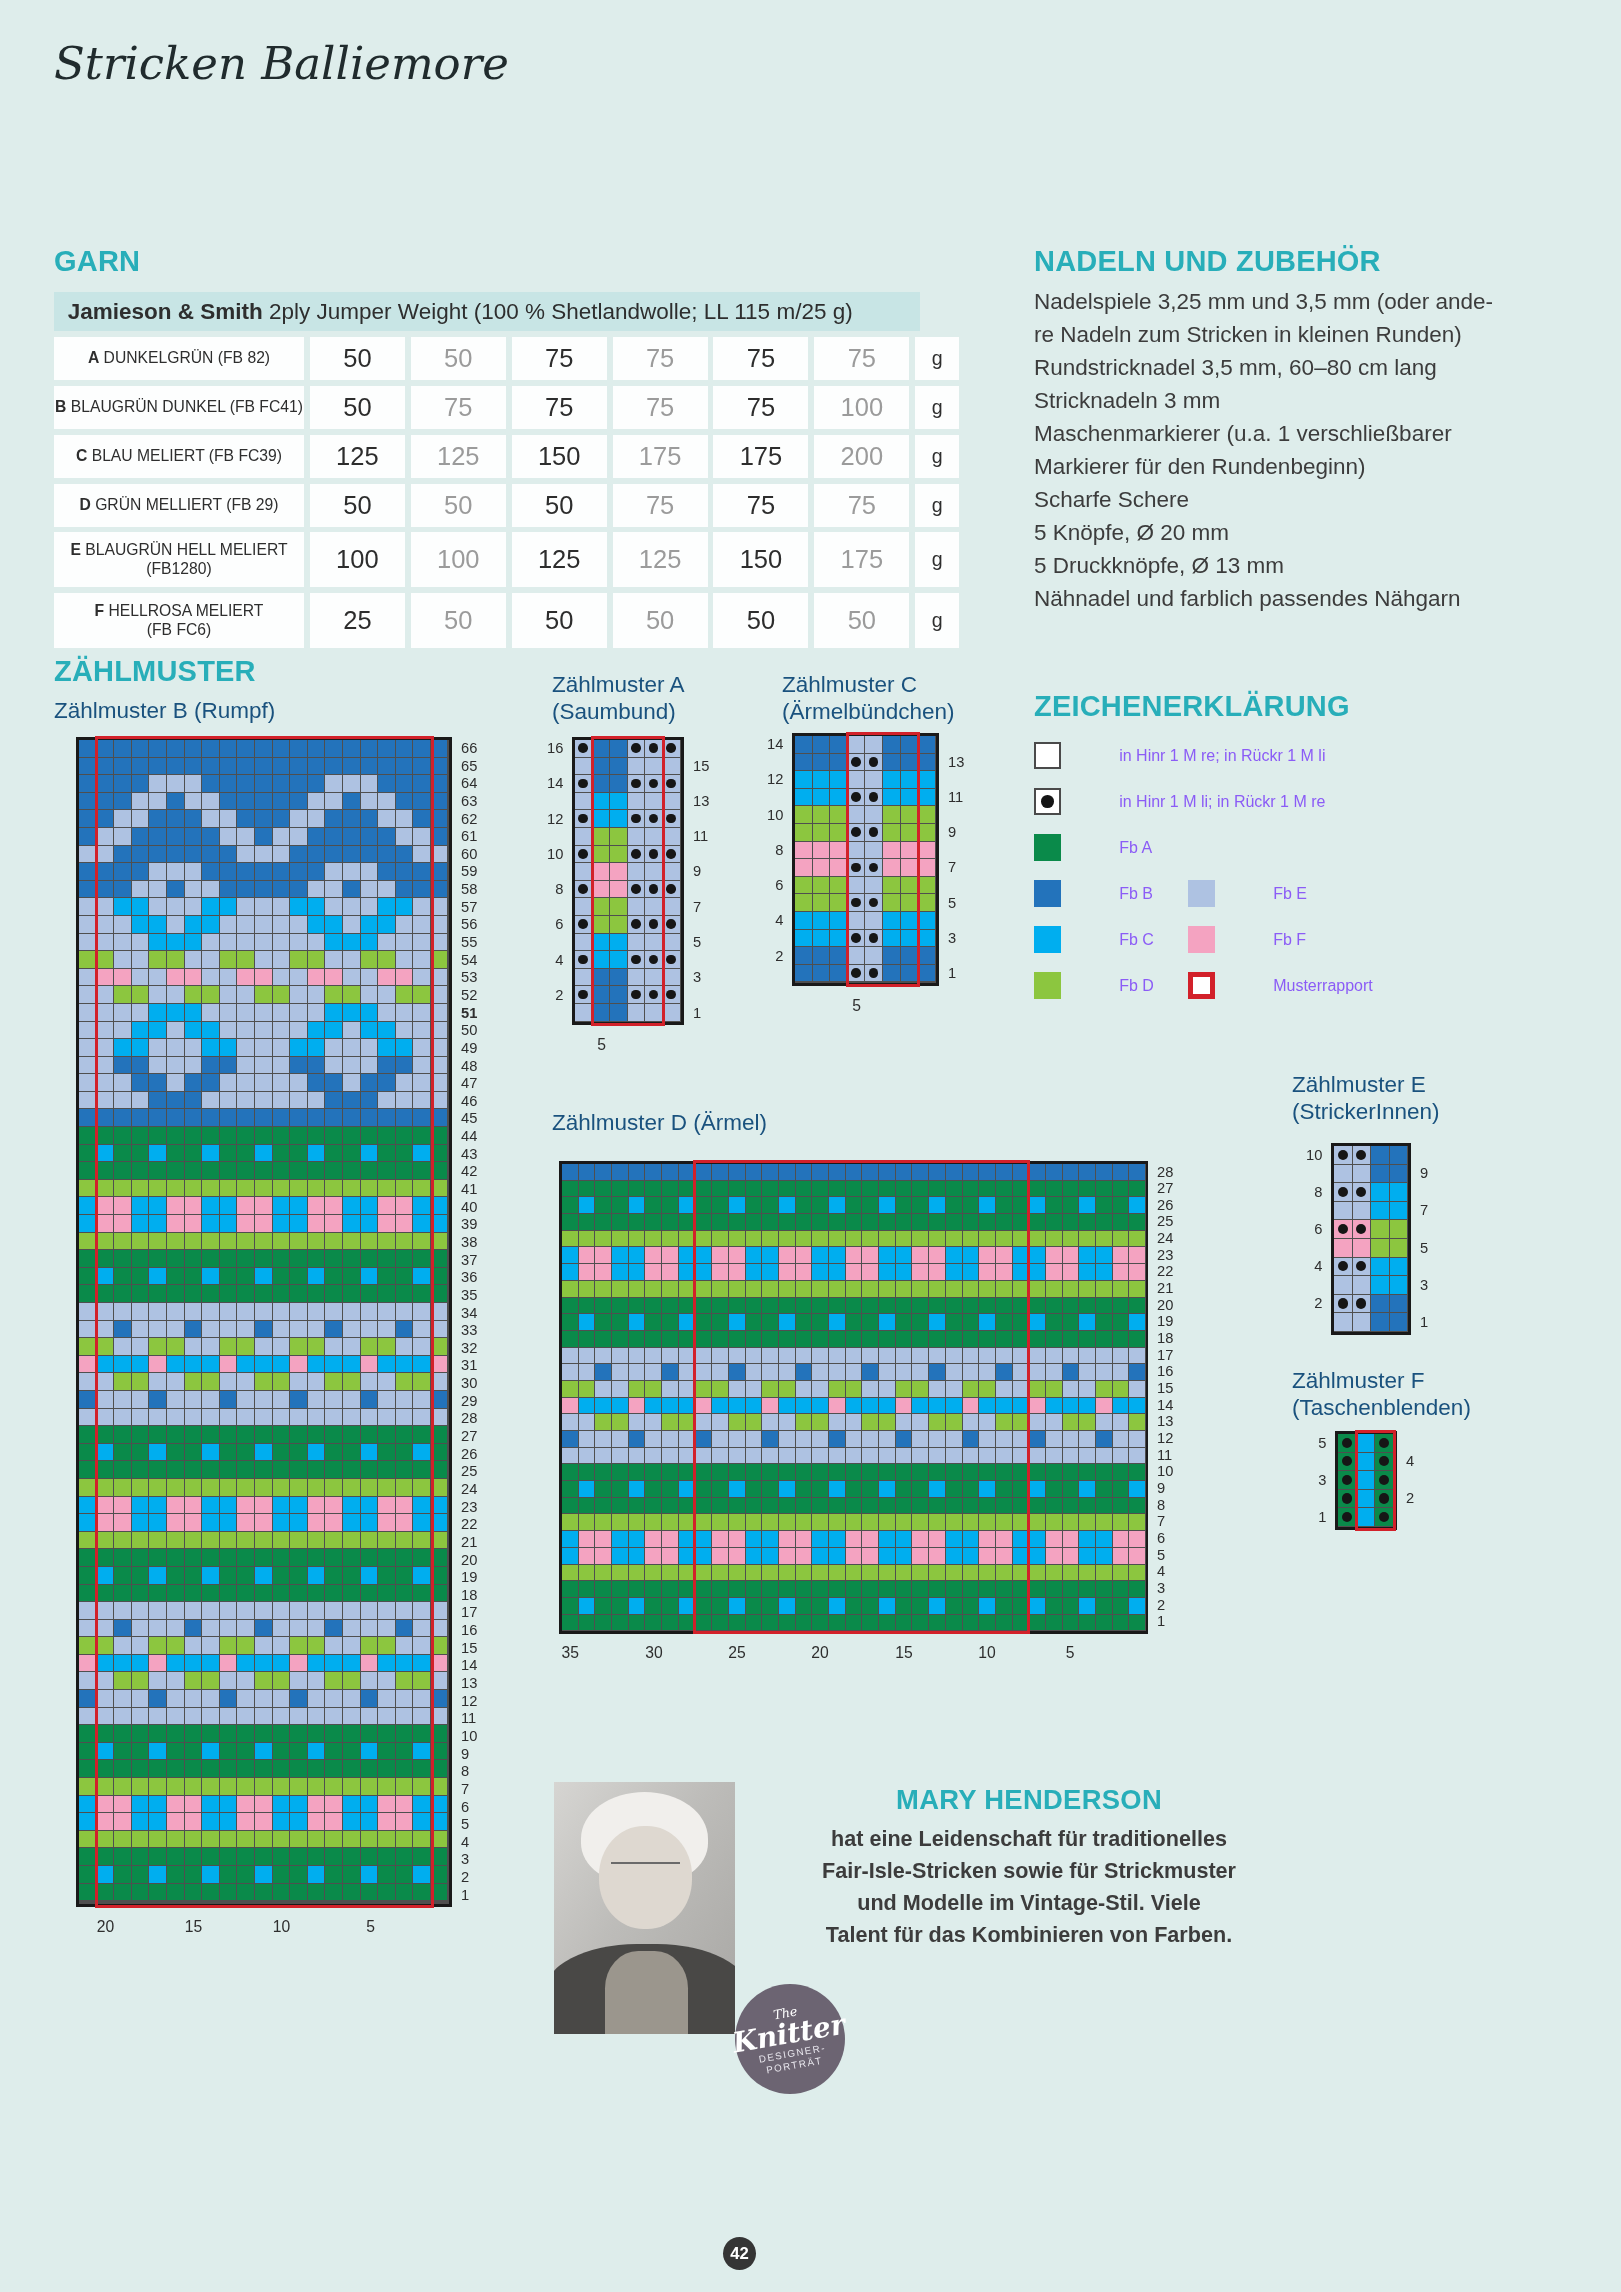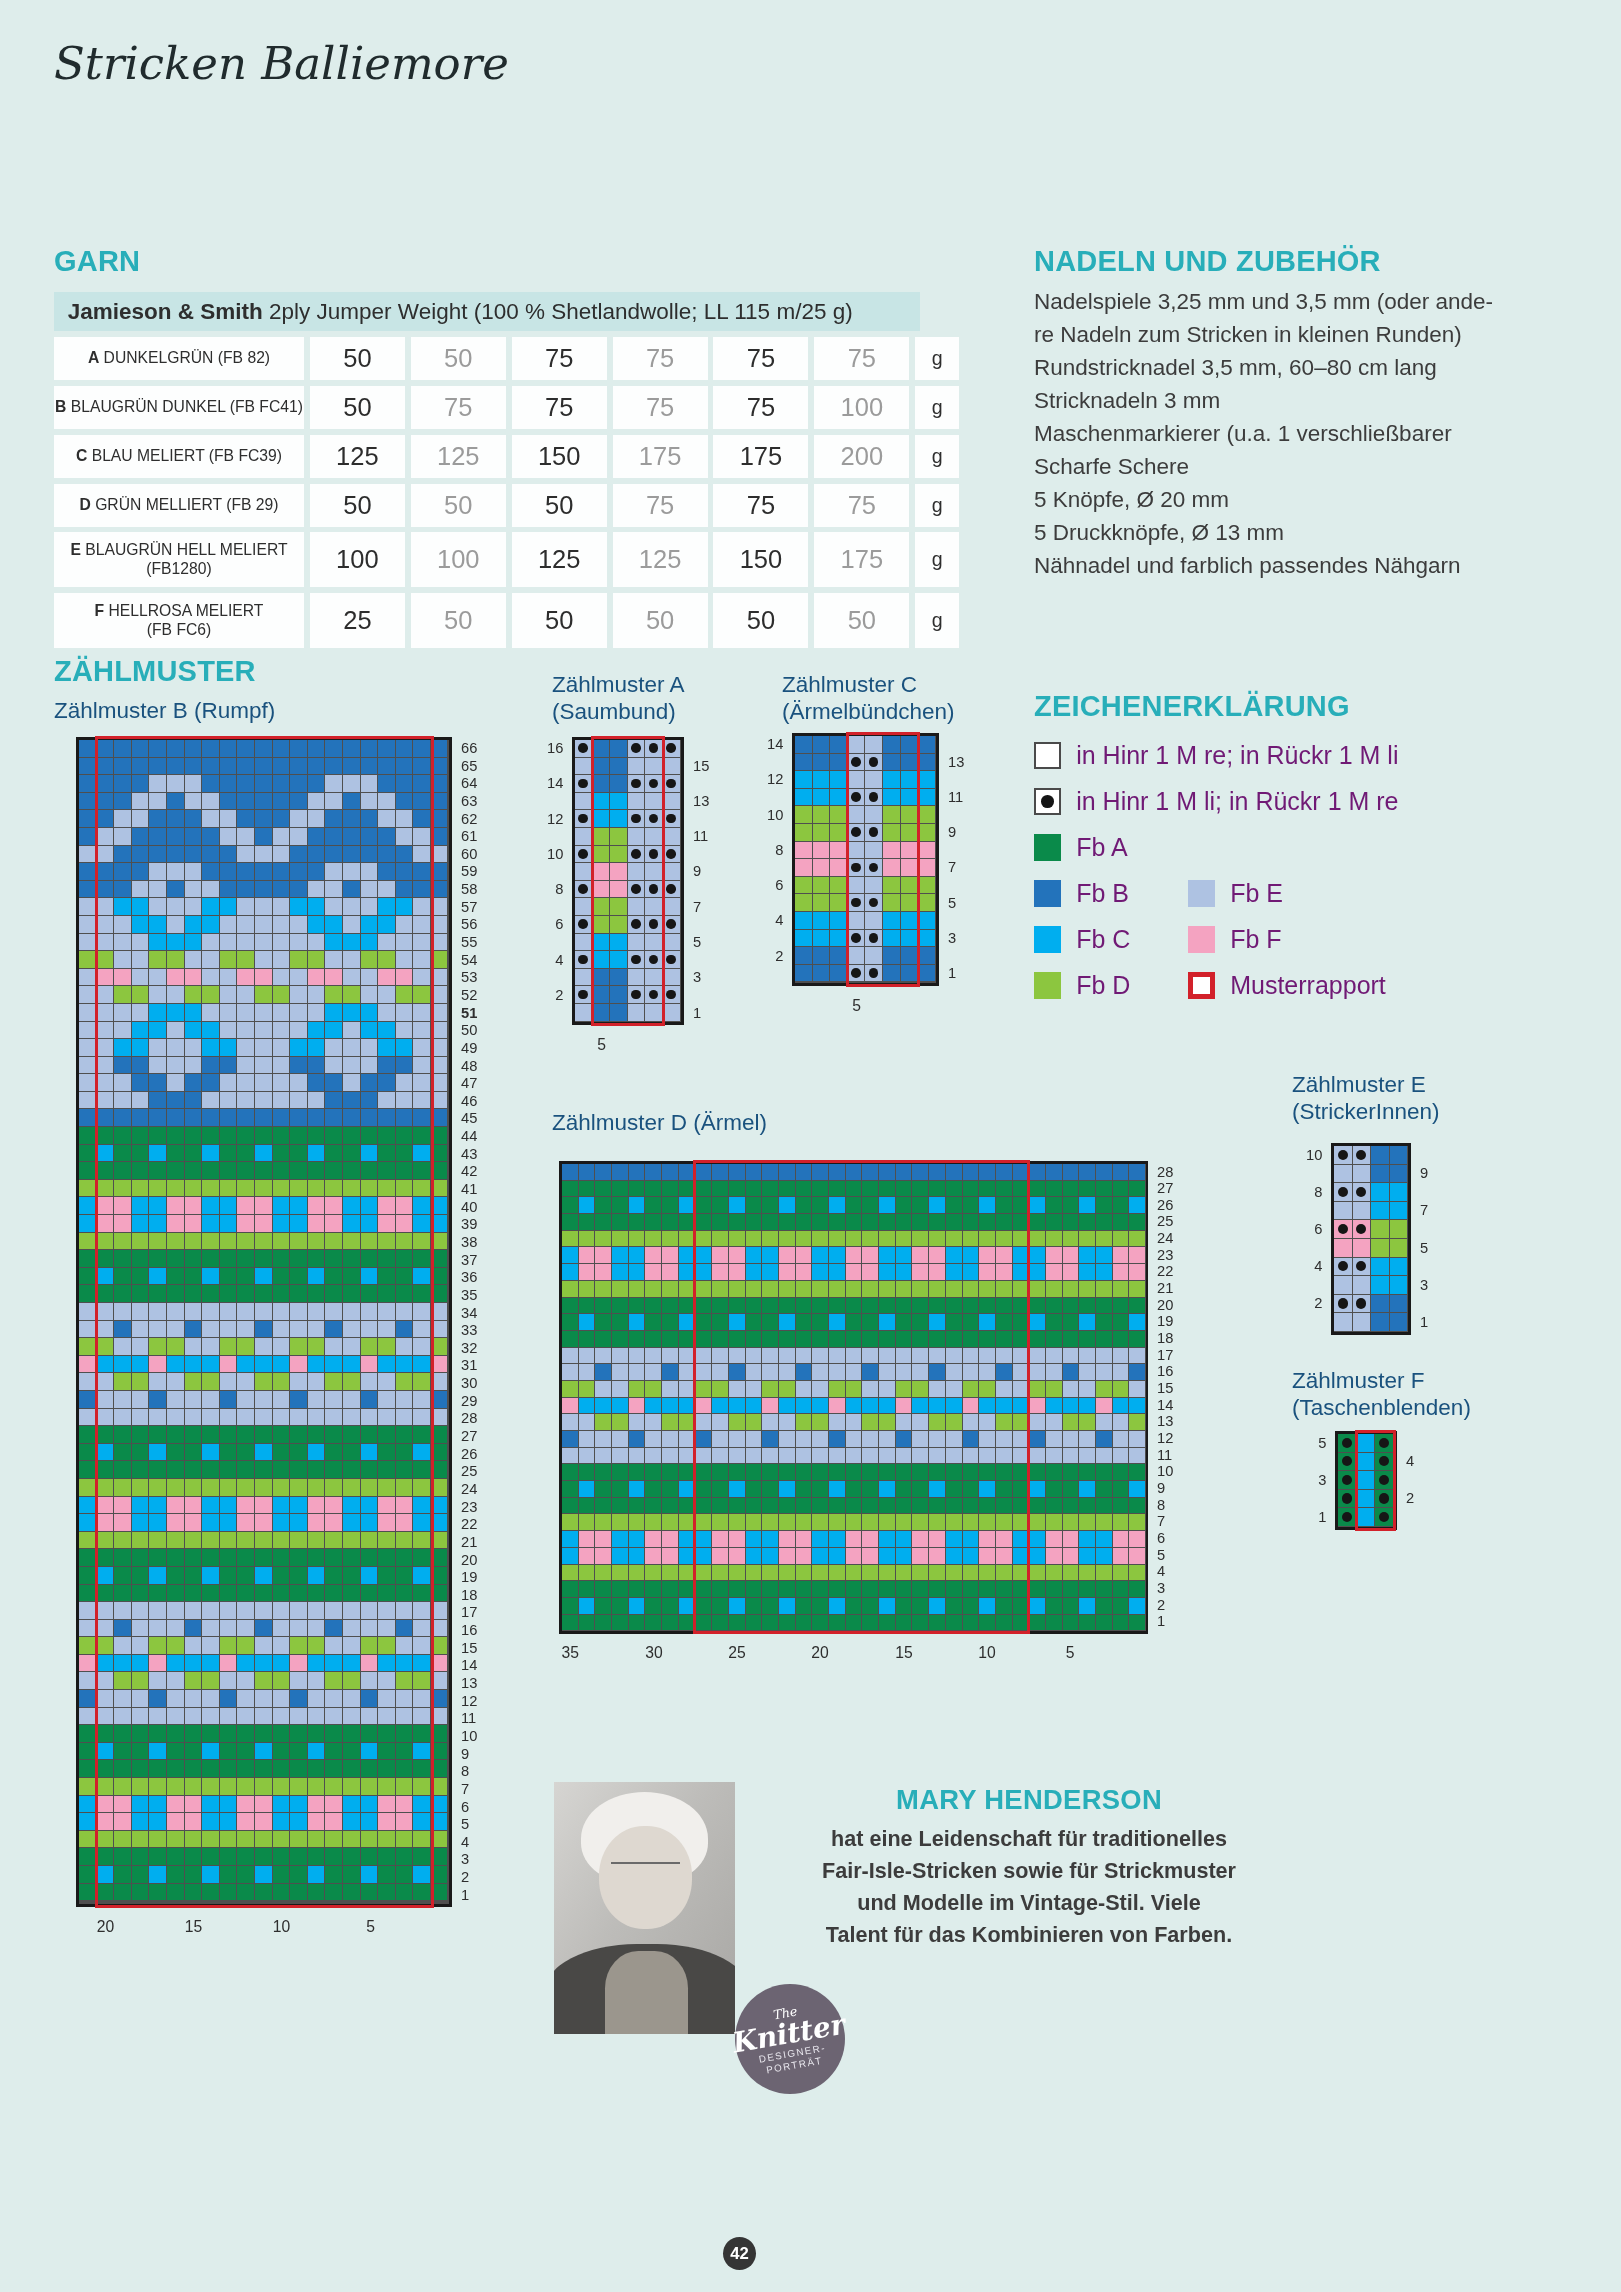--- a/index.html
+++ b/index.html
@@ -19,21 +19,21 @@
   .gval{font-size:25.5px;}
   .gunit{font-size:19.6px;color:#2e2e2e;}
   
   .nadeln-line{font-size:22.5px;line-height:33px;color:#3c3c3c;}
   
   .leg-item{position:absolute;height:33px;display:flex;align-items:center;}
   .leg-sym{width:26.5px;height:26.5px;box-sizing:border-box;margin-right:15.7px;flex:0 0 auto;}
   .leg-sym.empty,.leg-sym.dot{background:#fff;border:2px solid #4a4a4a;display:flex;align-items:center;justify-content:center;}
   .leg-sym.dot::after{content:"";width:12.7px;height:12.7px;border-radius:50%;background:#151515;}
   .leg-sym.rapport{background:#fff;border:5.9px solid #d2212a;}
-  .leg-text{font-size:25px;color:#701a75;white-space:nowrap;}
+  .leg-text{font-size:16px;color:#8b5cf6;white-space:nowrap;margin-left:43px;}
   
   .chart{position:absolute;box-sizing:content-box;border:3.9px solid #191919;background:#4f4f4f;}
   .cgrid{display:grid;}
   .cc{display:flex;align-items:center;justify-content:center;box-sizing:border-box;border-right:1px solid #4f4f4f;border-bottom:1px solid #4f4f4f;}
   .cdot{width:58%;height:58%;border-radius:50%;background:#161616;}
   .rapport-box{position:absolute;box-sizing:border-box;border:3.9px solid #d2212a;pointer-events:none;}
   .cnum{position:absolute;font-size:14.7px;color:#2e2e2e;line-height:17.6px;white-space:nowrap;}
   .bnum{position:absolute;font-size:15.7px;color:#2e2e2e;text-align:center;}
   
   .mary-h{font-size:27.4px;font-weight:bold;color:#28aeb9;text-align:center;letter-spacing:0.3px;}
@@ -121,20 +121,21 @@
       </div>
   </div>
 
   <div class="abs h-teal" style="left:1034px;top:245px;">NADELN UND ZUBEHÖR</div>
   <div class="abs" style="left:1034px;top:285px;width:549px;" id="nadeln-list">
       <div class="nadeln-line">Nadelspiele 3,25 mm und 3,5 mm (oder ande-</div>
       <div class="nadeln-line">re Nadeln zum Stricken in kleinen Runden)</div>
       <div class="nadeln-line">Rundstricknadel 3,5 mm, 60–80 cm lang</div>
       <div class="nadeln-line">Stricknadeln 3 mm</div>
       <div class="nadeln-line">Maschenmarkierer (u.a. 1 verschließbarer</div>
+      <div class="nadeln-line">Markierer für den Rundenbeginn)</div>
       <div class="nadeln-line">Scharfe Schere</div>
       <div class="nadeln-line">5 Knöpfe, Ø 20 mm</div>
       <div class="nadeln-line">5 Druckknöpfe, Ø 13 mm</div>
       <div class="nadeln-line">Nähnadel und farblich passendes Nähgarn</div>
     </div>
 
   <div class="abs h-teal" style="left:1034px;top:690px;">ZEICHENERKLÄRUNG</div>
   <div class="abs" style="left:1034px;top:739px;width:549px;height:294px;" id="legend">
       <div class="leg-item" style="left: 0px; top: 0px;">
         <div class="leg-sym empty"></div>

